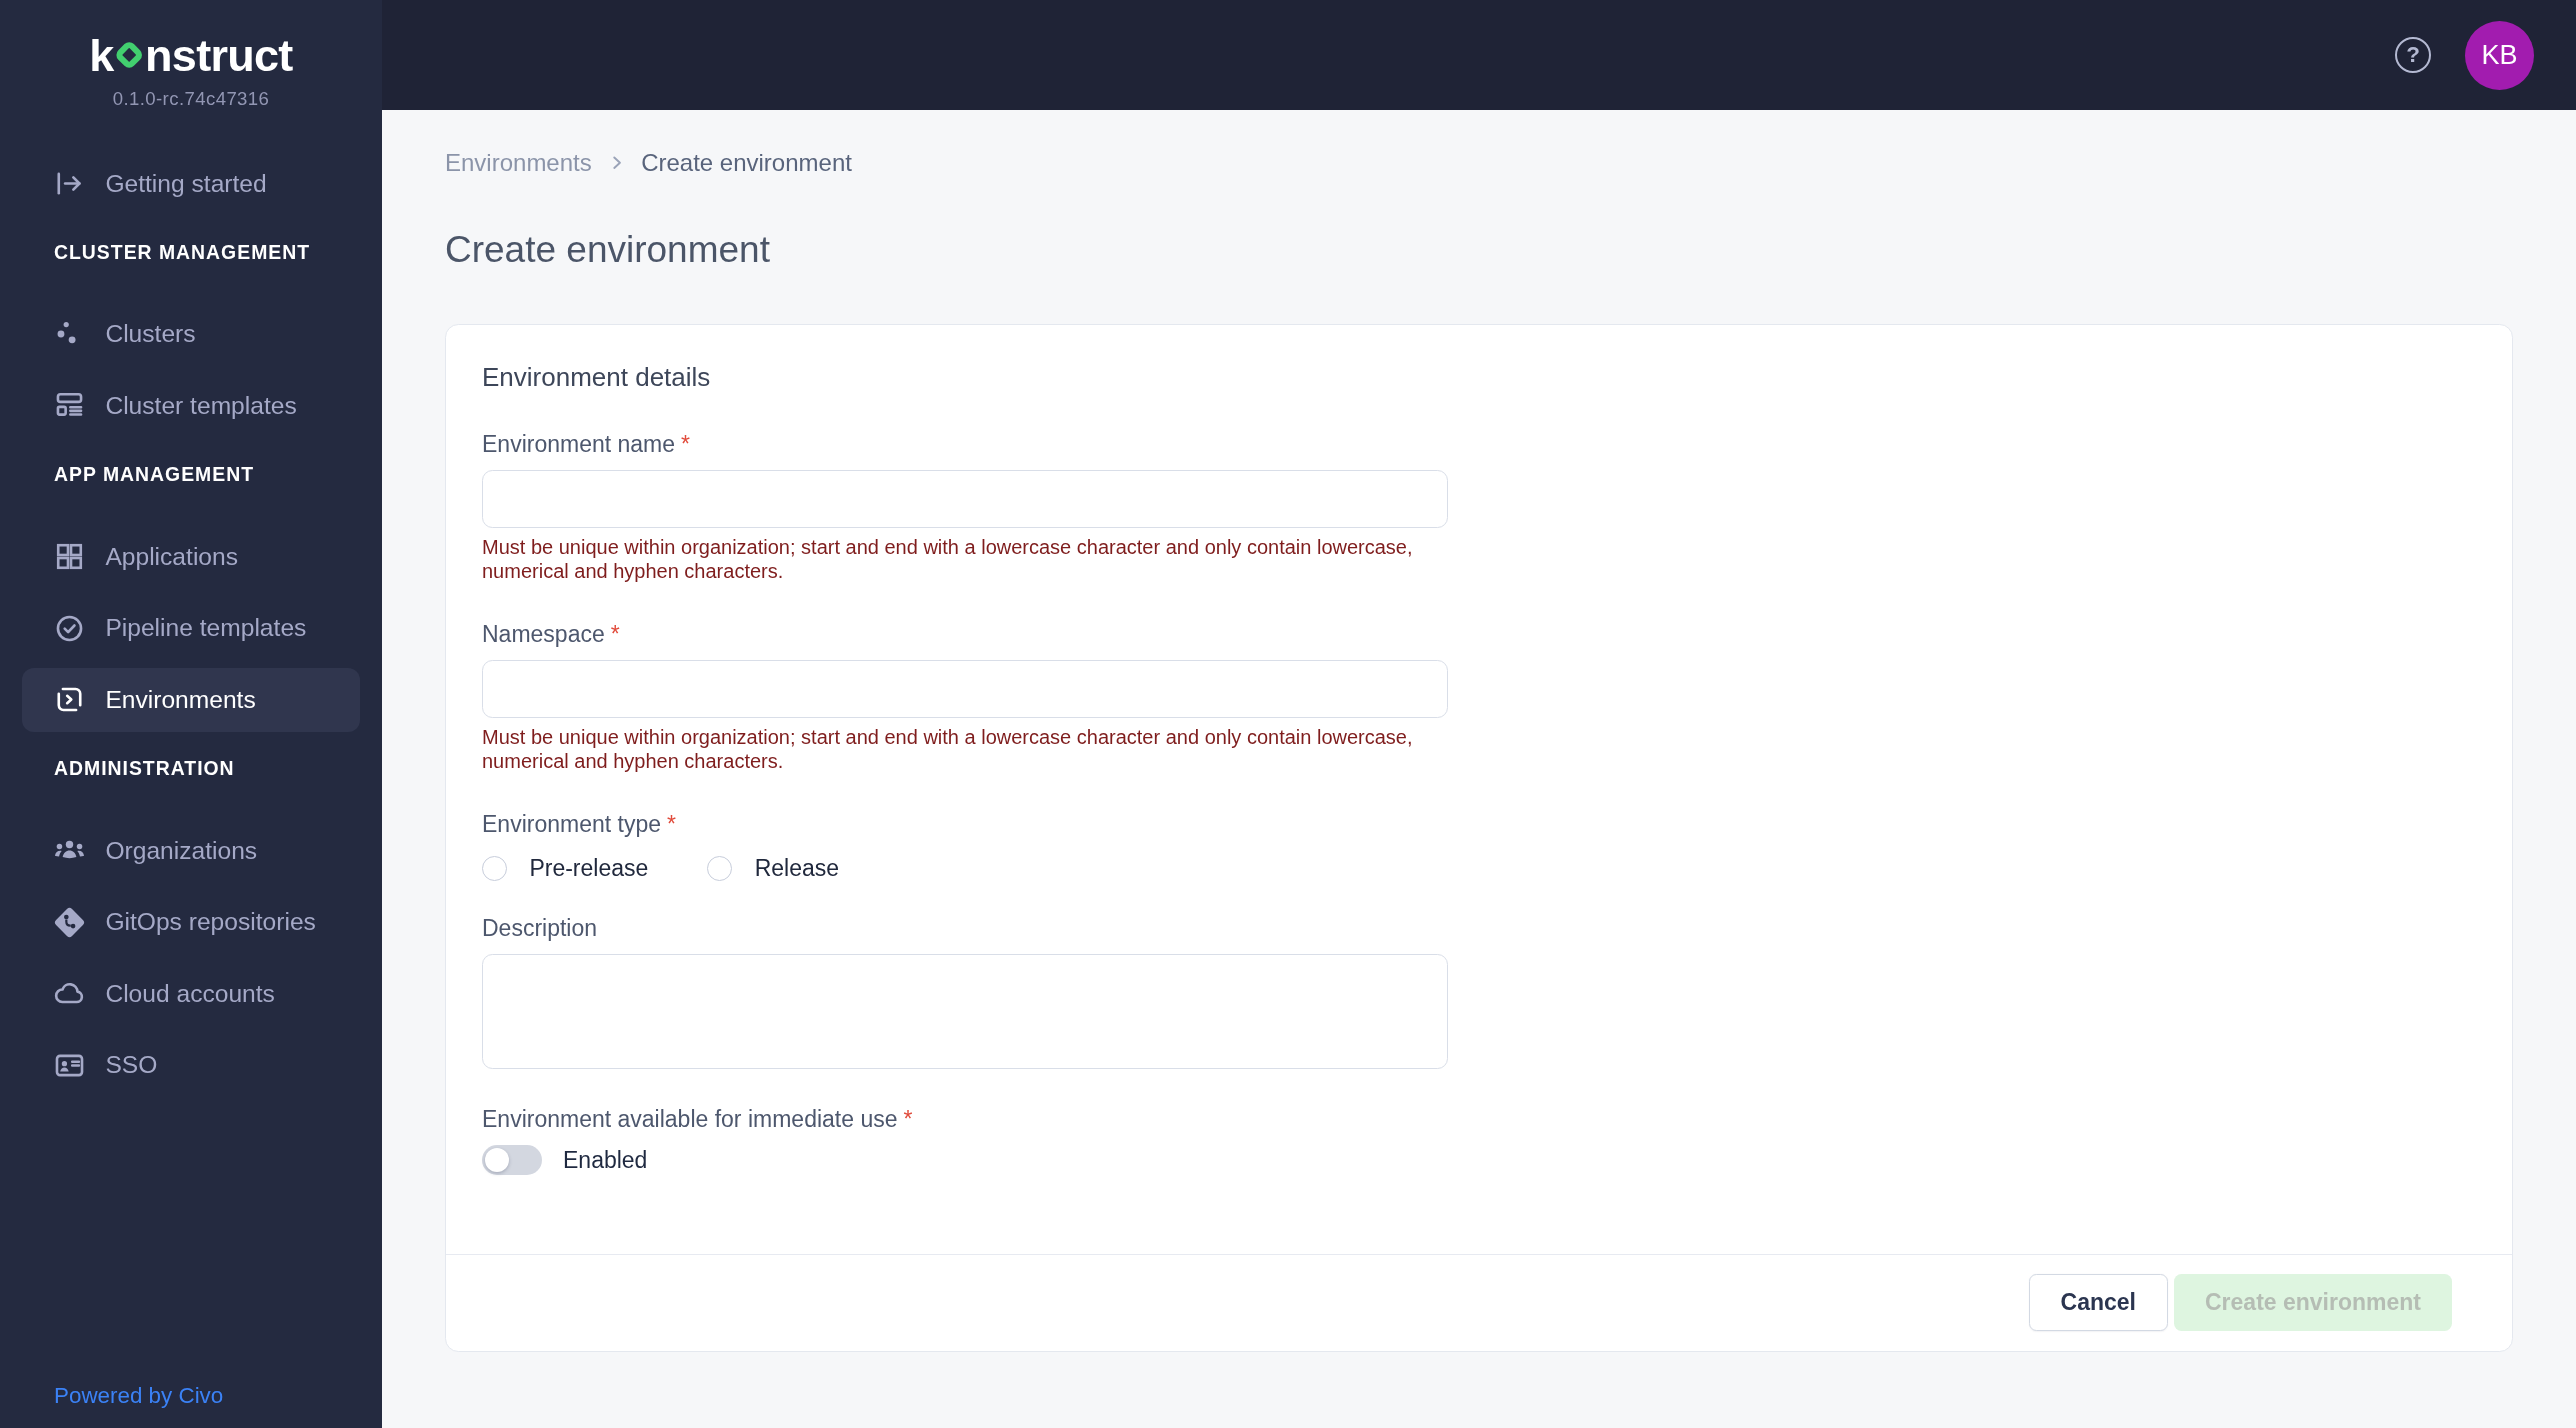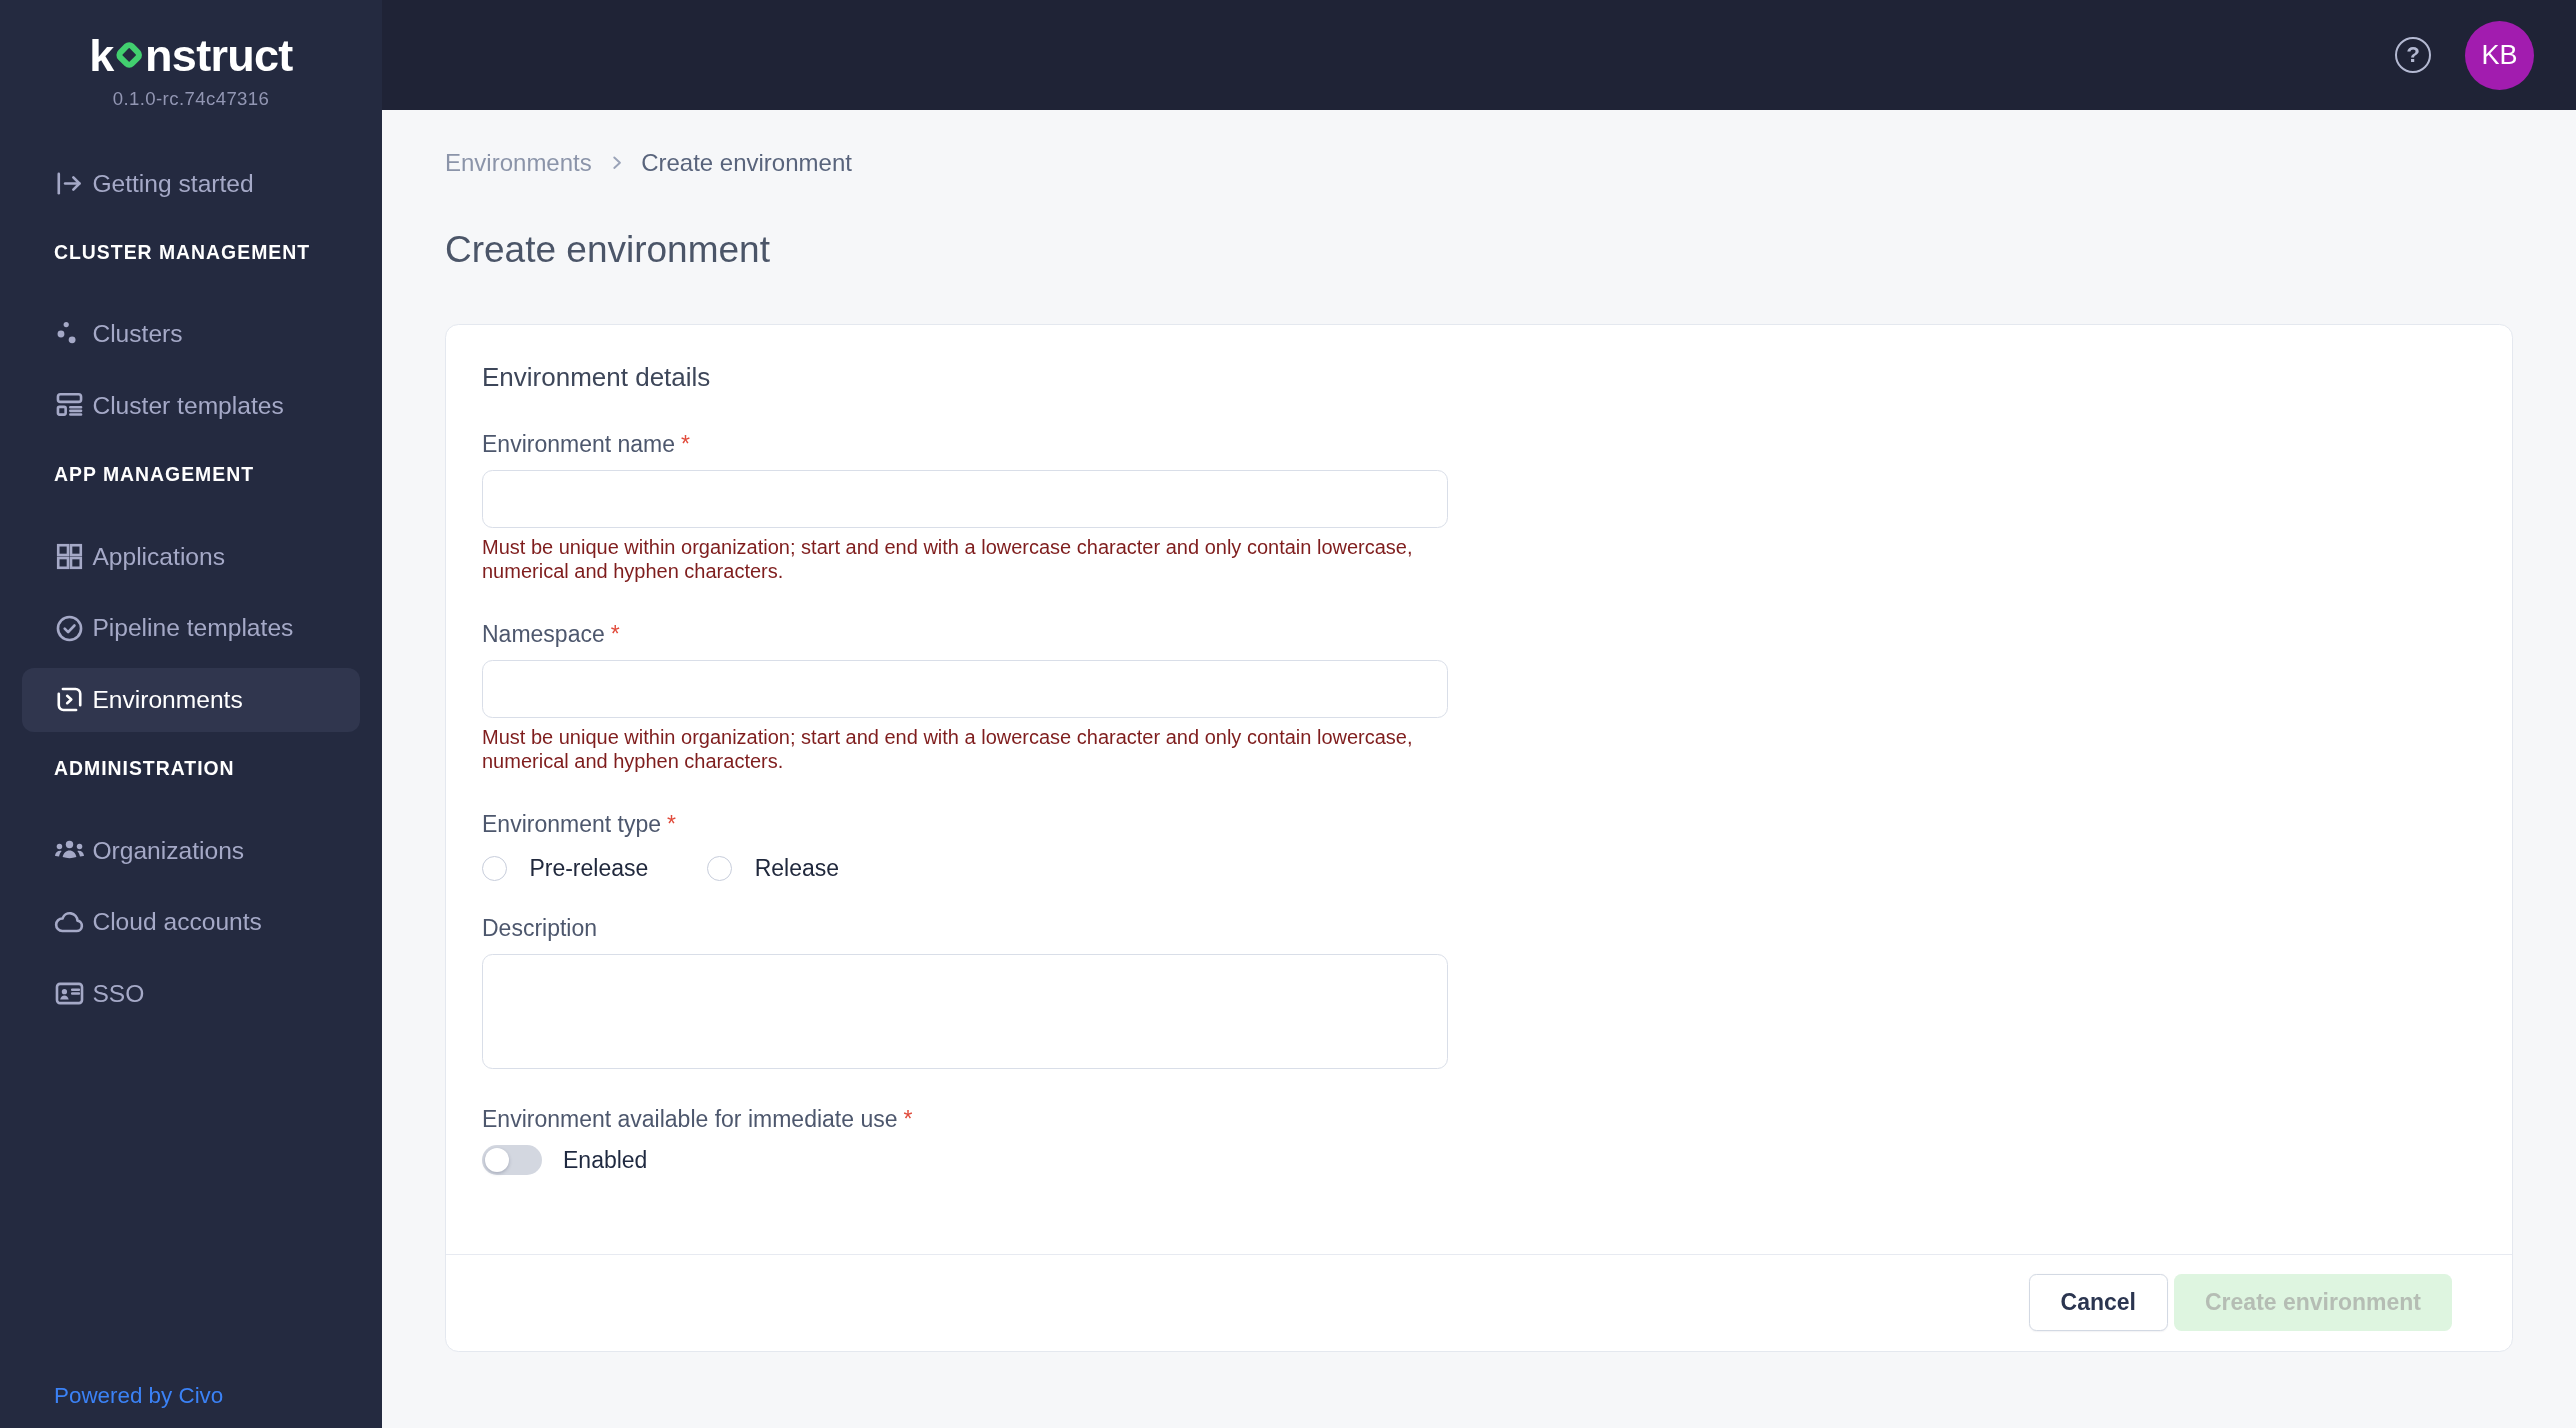--- a/index.html
+++ b/index.html
@@ -34,21 +34,21 @@
     display:flex;align-items:center;justify-content:center;line-height:49px;
   }
   .logo-diamond{
     display:inline-block;width:22.4px;height:22.4px;
     border:6.7px solid var(--green);border-radius:6.7px;
     transform:rotate(45deg);margin:0 4.5px;
   }
   .version{margin-top:7.5px;font-size:18.6px;color:#9296b3;letter-spacing:0.4px;}
   .nav{margin-top:42px;display:flex;flex-direction:column;}
   .nav-item{
-    display:flex;align-items:center;gap:6px;
+    display:flex;align-items:center;gap:19px;
     margin:0 22.4px 7.5px 22.4px;padding:14px 7.5px 14px 31px;
     border-radius:12px;cursor:pointer;
     color:var(--side-text);font-size:24.6px;line-height:36px;
   }
   .nav-item svg{width:33px;height:33px;flex:none;}
   .nav-item.active{background:var(--active-pill);color:#ffffff;}
   .section-heading{
     margin:18px 0 39px 54px;
     color:#ffffff;font-size:19.4px;line-height:22.4px;font-weight:700;letter-spacing:1px;
   }
@@ -209,20 +209,31 @@
         <circle cx="12" cy="7.6" r="2.7"></circle>
         <path d="M7 16.8c.7-3.2 2.5-4.8 5-4.8s4.3 1.6 5 4.8c-3.3 1-6.7 1-10 0z"></path>
         <circle cx="4.7" cy="9.1" r="2"></circle>
         <path d="M1.4 15.8c.5-2.4 1.8-3.6 3.9-3.6.4 0 .7 0 1 .1-1 1.1-1.6 2.4-1.9 4-1 0-2-.2-3-.5z"></path>
         <circle cx="19.3" cy="9.1" r="2"></circle>
         <path d="M22.6 15.8c-.5-2.4-1.8-3.6-3.9-3.6-.4 0-.7 0-1 .1 1 1.1 1.6 2.4 1.9 4 1 0 2-.2 3-.5z"></path>
       </svg>
       <span>Organizations</span>
     </div>
     <div class="nav-item">
+      <svg viewBox="0 0 24 24">
+        <g transform="rotate(45 12 12)">
+            <rect x="3.8" y="3.8" width="16.4" height="16.4" rx="2.6" fill="currentColor"></rect>
+          </g>
+        <circle cx="9.7" cy="8" r="1.7" fill="#242a40"></circle>
+        <circle cx="14.6" cy="14.6" r="1.7" fill="#242a40"></circle>
+        <path d="M9.7 9.8v1.6c0 1.7 1.1 2.8 2.8 2.8h.4" stroke="#242a40" stroke-width="1.6" fill="none"></path>
+      </svg>
+      <span>GitOps repositories</span>
+    </div>
+    <div class="nav-item">
       <svg viewBox="0 0 24 24" fill="none" stroke="currentColor" stroke-width="1.9" stroke-linejoin="round">
         <path d="M6.8 18.2h10.3a3.8 3.8 0 0 0 .7-7.55A5.6 5.6 0 0 0 6.9 9.1a4.55 4.55 0 0 0-.1 9.1z"></path>
       </svg>
       <span>Cloud accounts</span>
     </div>
     <div class="nav-item">
       <svg viewBox="0 0 24 24">
         <rect x="2.9" y="5" width="18.2" height="14" rx="2.2" fill="none" stroke="currentColor" stroke-width="1.9"></rect>
         <circle cx="8.3" cy="10.7" r="1.9" fill="currentColor"></circle>
         <path d="M5.2 16.3c.5-1.9 1.6-2.8 3.1-2.8s2.6.9 3.1 2.8z" fill="currentColor"></path>

